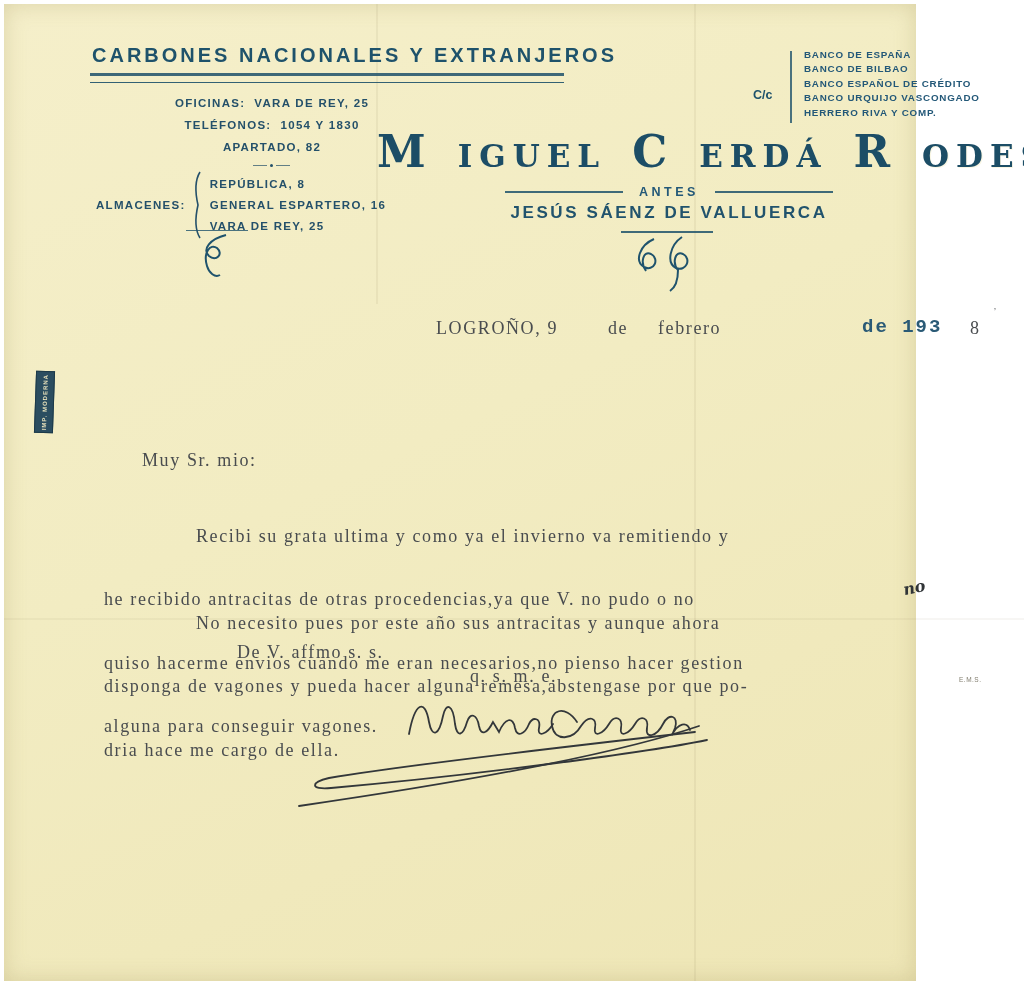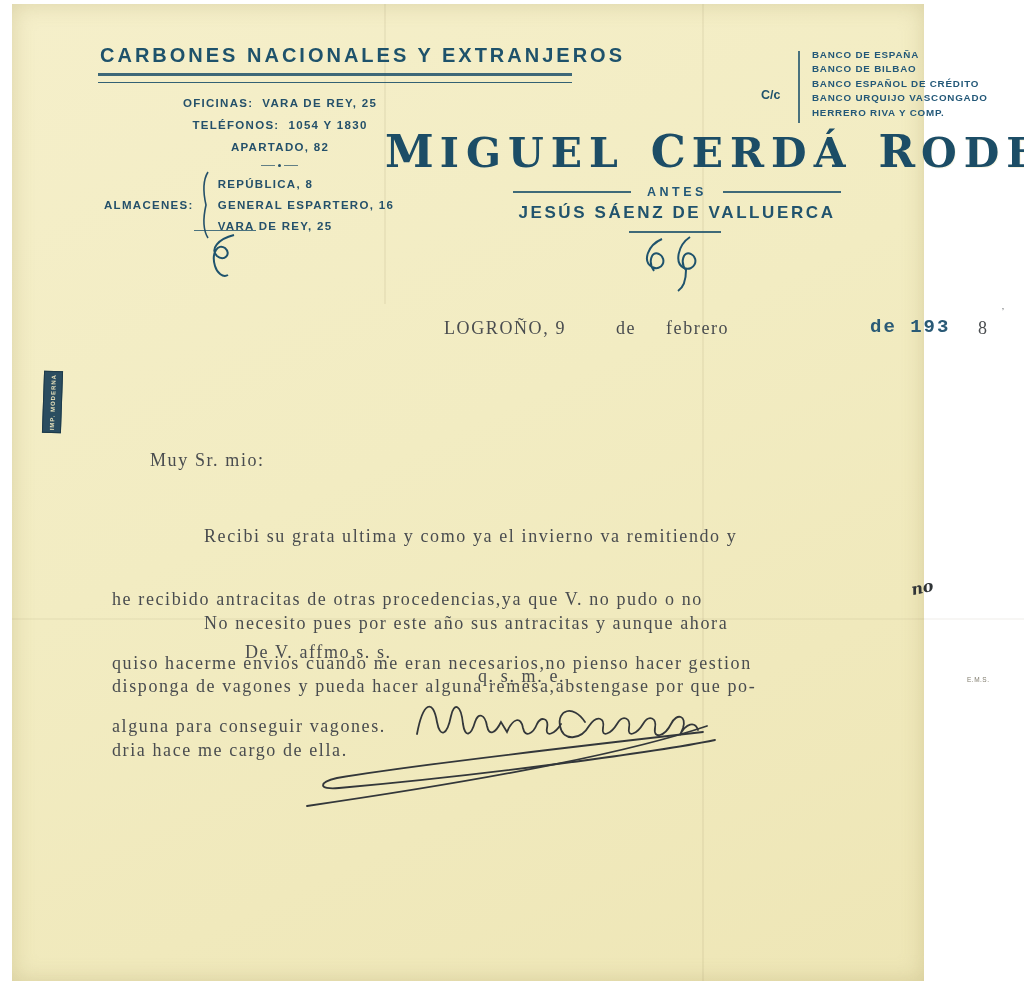--- a/index.html
+++ b/index.html
@@ -1,18 +1,18 @@
 <!DOCTYPE html>
 <html><head>
 <meta charset="utf-8">
 <style>
   html,body{margin:0;padding:0;}
   body{width:1024px;height:981px;background:#ffffff;position:relative;overflow:hidden;
        font-family:"Liberation Sans",sans-serif;}
-  .paper{position:absolute;left:12px;top:4px;width:912px;height:977px;
+  .paper{position:absolute;left:4px;top:4px;width:912px;height:977px;
          background:linear-gradient(155deg,#f5efca 0%,#f2ecc2 45%,#eee6b6 100%);
          box-shadow:inset 0 0 22px rgba(150,135,80,0.28);}
   .crease-v{position:absolute;width:2px;background:rgba(120,108,60,0.08);}
   .crease-h{position:absolute;height:2px;background:rgba(120,108,60,0.06);}
 
   
   .heading{position:absolute;left:88px;top:40px;font-size:20px;font-weight:bold;
            letter-spacing:3px;color:#1e526b;white-space:pre;}
   .heading-rule{position:absolute;left:86px;top:69px;width:474px;height:6px;
                 border-top:3px solid rgba(31,82,107,0.85);border-bottom:1.4px solid rgba(31,82,107,0.9);}
@@ -29,21 +29,21 @@
   .orn-line{position:absolute;left:182px;top:226px;width:62px;height:0;border-top:1.6px solid rgba(31,82,107,0.8);}
   .banks-label{position:absolute;left:749px;top:84px;font-size:12.5px;font-weight:bold;color:#1e526b;}
   .banks-rule{position:absolute;left:786px;top:47px;width:2px;height:72px;background:rgba(31,82,107,0.8);}
   .banks{position:absolute;left:800px;top:44px;}
   .banks div{font-size:9.8px;font-weight:bold;letter-spacing:0.8px;color:#235878;line-height:14.4px;white-space:pre;}
 
   .company{position:absolute;left:360px;top:122px;width:620px;text-align:center;
            font-family:"DejaVu Serif",serif;color:#1c4d66;white-space:nowrap;}
   .company .word{display:inline-block;margin:0 13px;font-weight:bold;}
   .company .lead{font-size:44px;letter-spacing:6px;}
-  .company .rest{font-size:41px;letter-spacing:7px;text-shadow:0.8px 0.8px 0 rgba(244,238,200,0.5);}
+  .company .rest{font-size:31px;letter-spacing:7px;text-shadow:0.8px 0.8px 0 rgba(244,238,200,0.5);margin-left:26px;}
   .antes-row{position:absolute;left:470px;top:181px;width:390px;display:flex;align-items:center;justify-content:center;}
   .antes-row .seg{flex:0 0 118px;height:0;border-top:2px solid rgba(30,82,107,0.85);margin:0 16px;}
   .antes-row .txt{font-size:12.5px;font-weight:bold;letter-spacing:3.5px;color:#235878;}
   .predecessor{position:absolute;left:420px;top:199px;width:490px;text-align:center;
                font-size:17px;font-weight:bold;letter-spacing:2.6px;color:#21536d;white-space:pre;}
   .pred-rule{position:absolute;left:617px;top:227px;width:92px;height:0;border-top:2.2px solid rgba(30,82,107,0.85);}
 
   
   .type{font-family:Liberation Serif, serif;font-size:18px;
         letter-spacing:1.6px;color:#494c4f;white-space:pre;}

